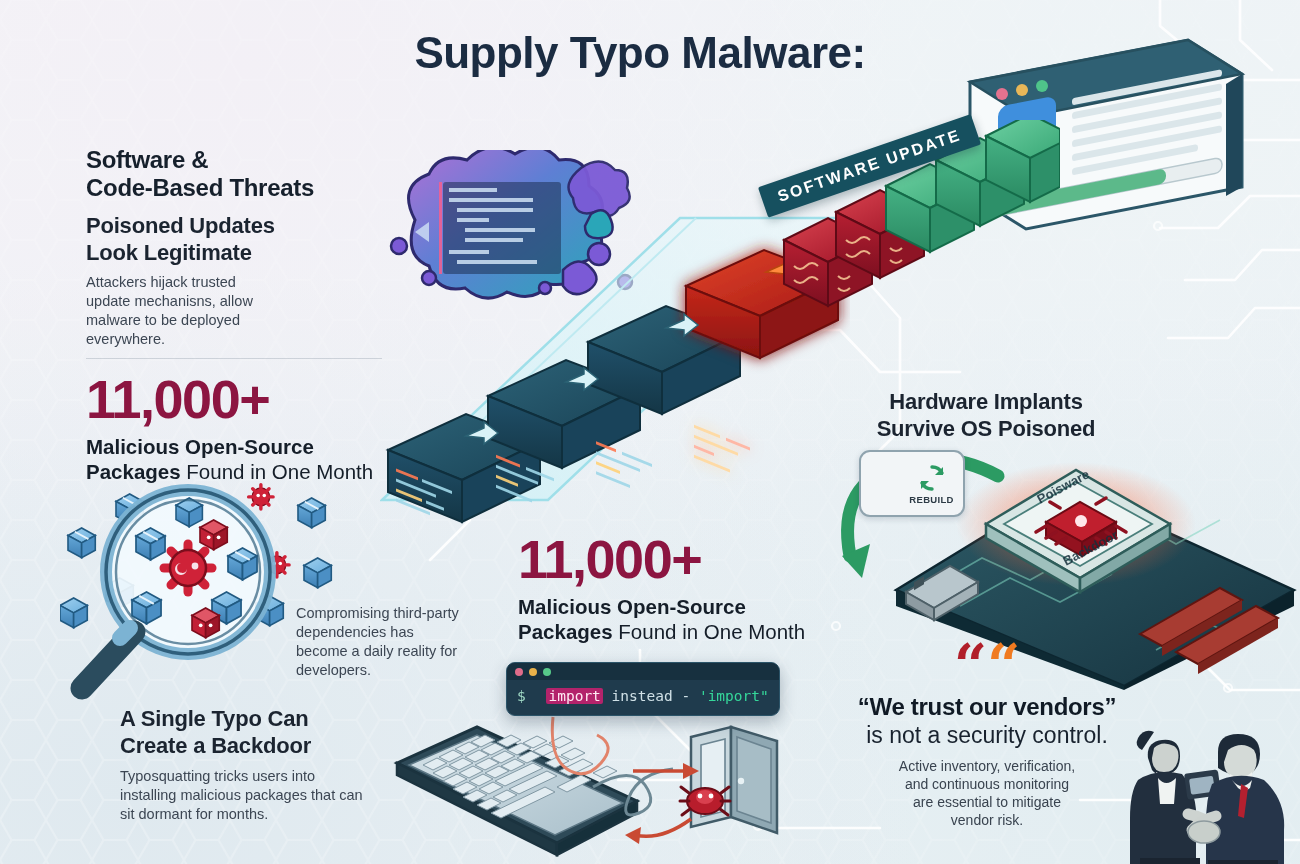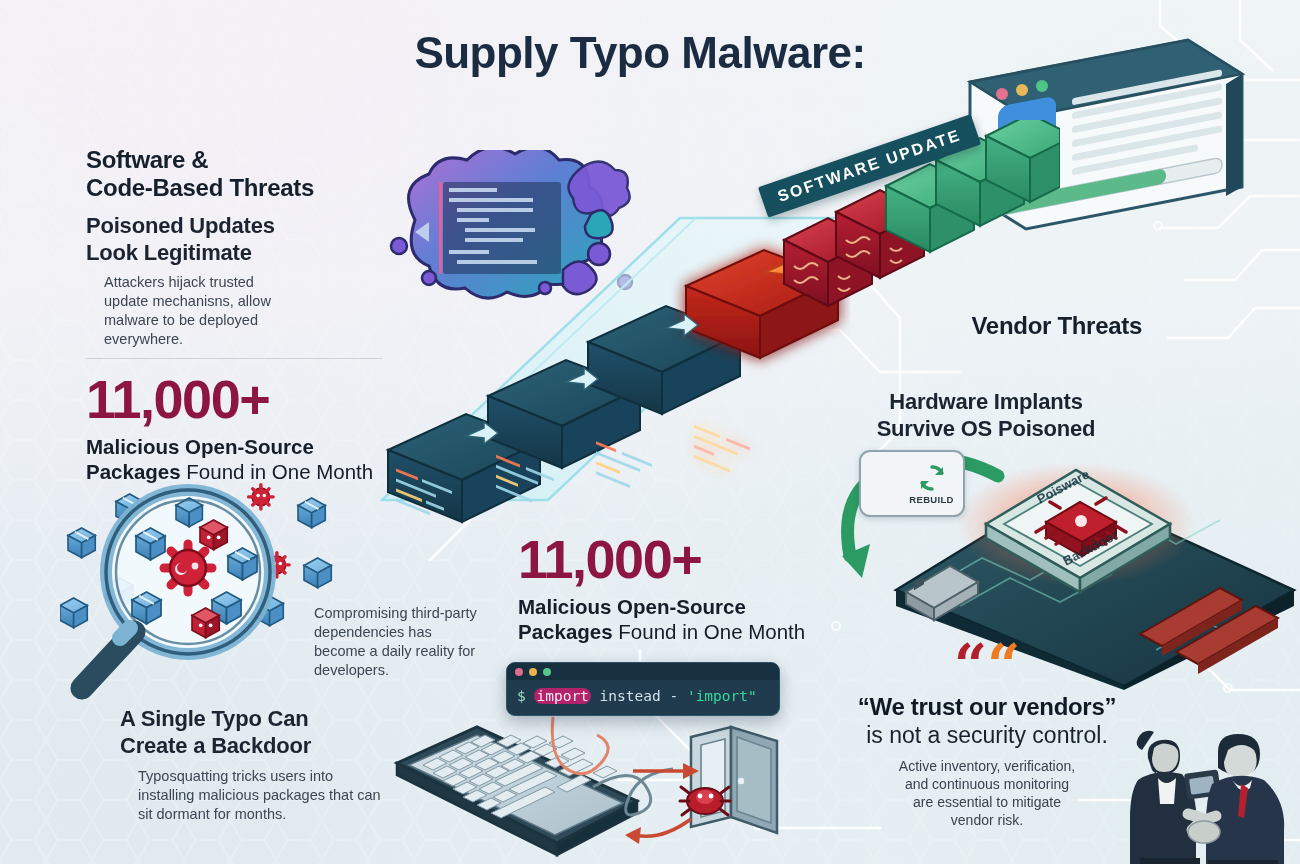--- a/index.html
+++ b/index.html
@@ -29,21 +29,21 @@
   .h-sub{color:#2b3b4e;}
   .sec-head{
     font-weight:bold;color:#16202c;font-size:24px;line-height:28px;
     letter-spacing:-.3px;
   }
   .sub-head{
     font-weight:bold;color:#1b2430;font-size:22px;line-height:27px;
     letter-spacing:-.2px;
   }
   .body-txt{
-    color:#3c4653;font-size:14.5px;line-height:19px;margin-left:18px;
+    color:#3c4653;font-size:14.5px;line-height:19px;
   }
   .bignum{
     font-weight:bold;color:#8c1541;font-size:54px;line-height:54px;
     letter-spacing:-1.5px;
   }
   .statline1{font-weight:bold;color:#151e29;font-size:20.5px;line-height:25px;}
   .statline2{color:#151e29;font-size:20.5px;line-height:25px;}
   .statline2 b{font-weight:bold;}
 
   .divider{position:absolute;height:1px;background:rgba(80,100,120,.22);}
@@ -64,21 +64,21 @@
     border:1px solid #2b5469;
   }
   .term-bar{height:17px;background:#17303f;display:flex;align-items:center;padding-left:8px;gap:6px;}
   .dot{width:8px;height:8px;border-radius:50%;}
   .d1{background:#e06c8a;}.d2{background:#e8b14a;}.d3{background:#57c98a;}
   .term-body{
     padding:8px 10px 11px 10px;font-family:"DejaVu Sans Mono",monospace;
     font-size:14.5px;white-space:nowrap;
   }
   .t-prompt{color:#9fd8c4;}
-  .t-bad{background:#b3236b;color:#ffe9f3;padding:0 2px;border-radius:8px;}
+  .t-bad{background:#b3236b;color:#ffe9f3;padding:0 2px;border-radius:2px;margin-left:12px;}
   .t-dim{color:#cfe0e6;}
   .t-ok{color:#35d79a;}
 
   
   .rebuild{
     position:absolute;width:63px;height:63px;border-radius:11px;
     background:#f2f5f7;border:2px solid #8fa3ae;
     display:flex;flex-direction:column;align-items:center;justify-content:center;gap:1px;
     box-shadow:0 2px 6px rgba(30,50,70,.18);
     padding-left:39px;
@@ -771,21 +771,20 @@
 
   <div class="tblock" style="left:518px;top:532px;width:300px;">
     <div class="bignum">11,000+</div>
     <div class="statline1" style="margin-top:8px;">Malicious Open-Source</div>
     <div class="statline2">
       <b>Packages</b><span> Found in One Month</span>
     </div>
   </div>
 
   <div class="tblock" style="left:880px;top:312px;width:262px;text-align:right;">
-    <div class="sec-head">Vendor Threats</div>
   </div>
 
   <div class="tblock" style="left:830px;top:388px;width:312px;text-align:center;">
     <div class="sub-head">Hardware Implants</div>
     <div class="sub-head">Survive OS Poisoned</div>
   </div>
 
   <div class="quote-wrap" style="left:828px;top:648px;width:318px;">
     <div style="height:40px;">
       <span class="qmark q1">“</span><span class="qmark q2">“</span>

